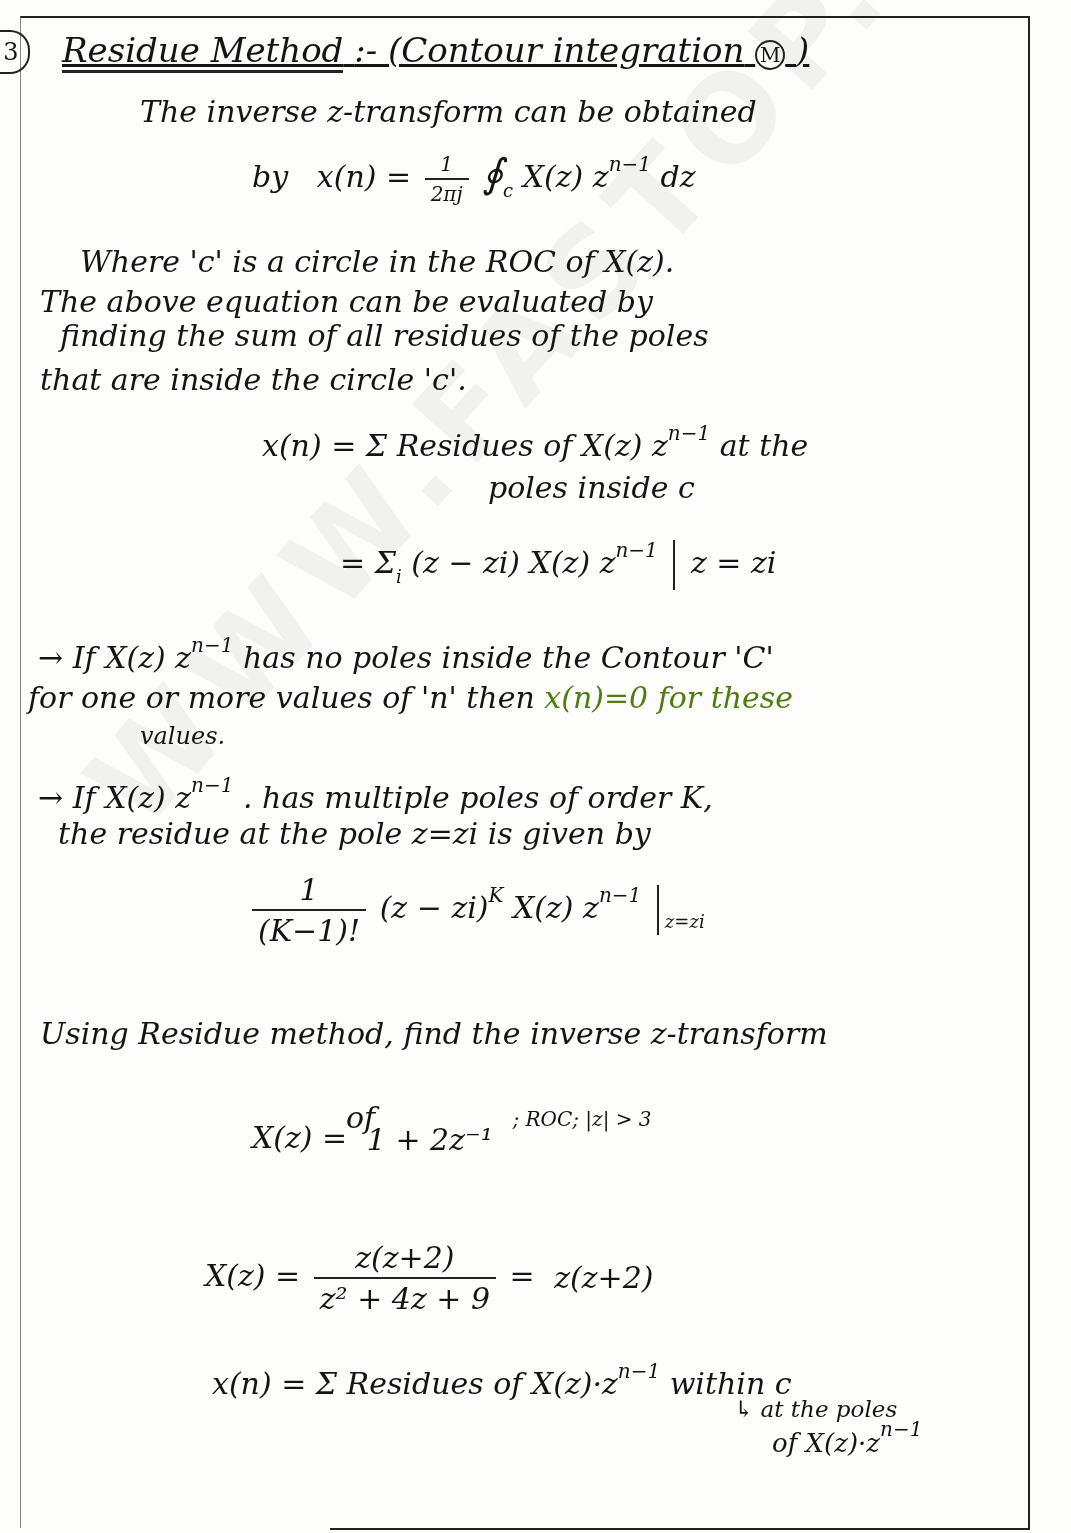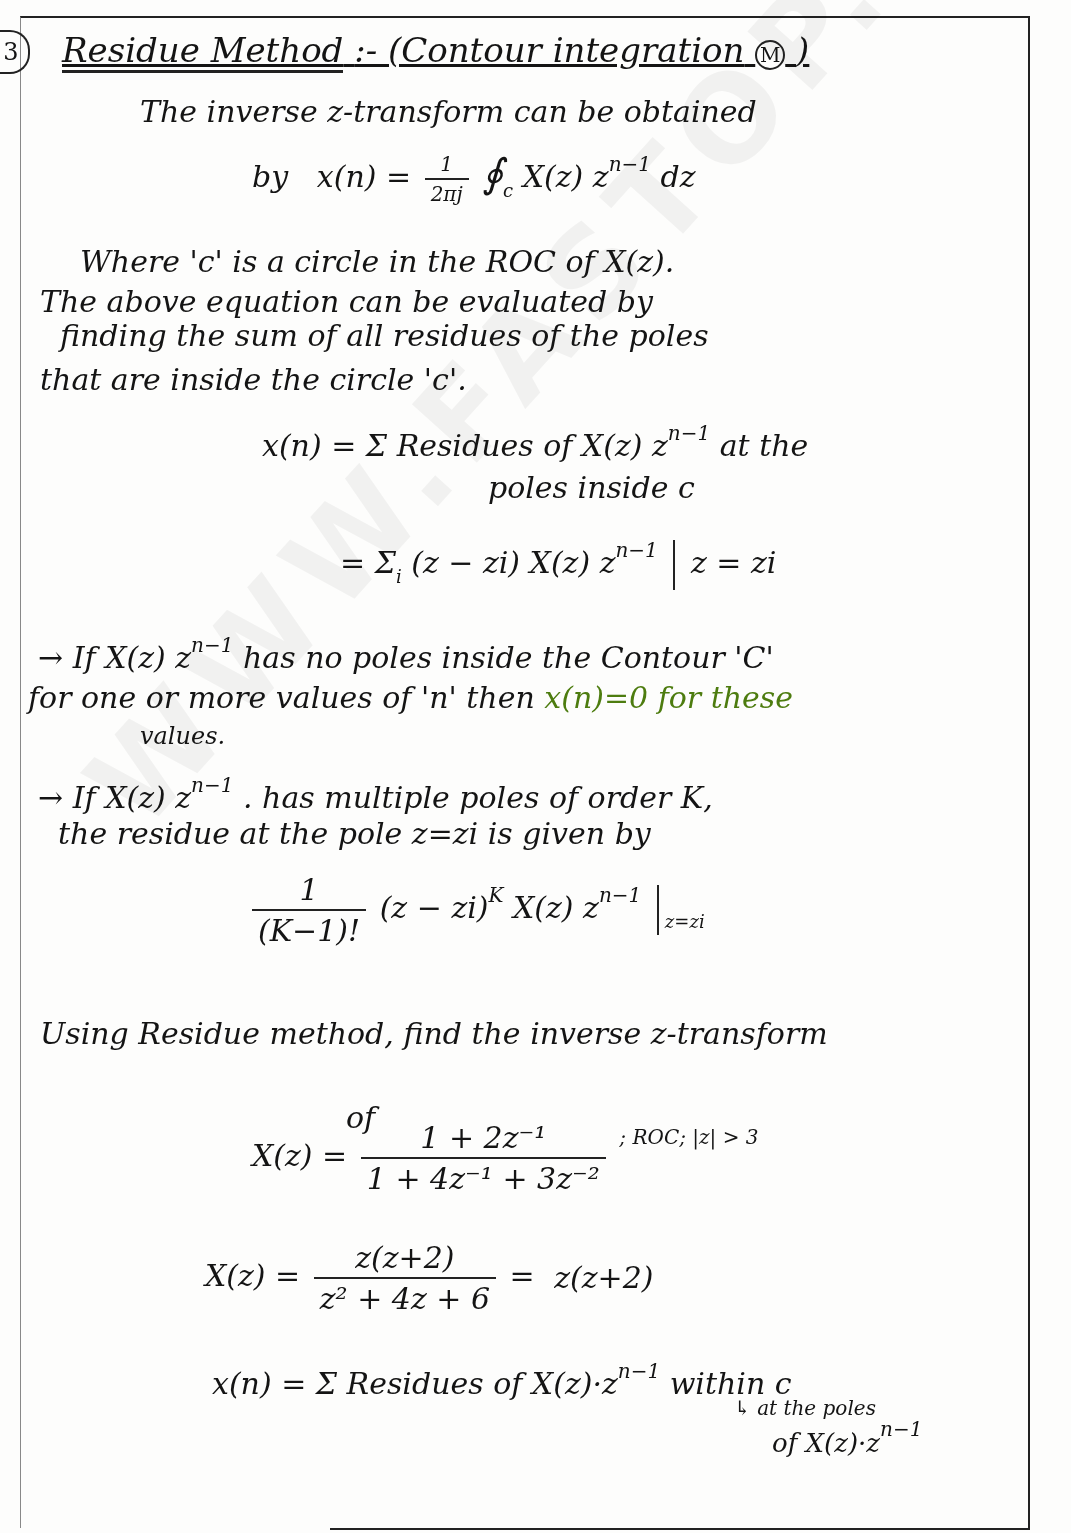--- a/index.html
+++ b/index.html
@@ -111,40 +111,39 @@
   <span class="bar"></span><span class="sub">z=zi</span>
 </div>
 
 <div class="t b" style="left:40px;top:1016px;">Using Residue method, find the inverse z-transform</div>
 <div class="t b" style="left:346px;top:1080px;margin-top:20px;">of</div>
 
 <div class="t m" style="left:252px;top:1120px;">
   <span>X(z) =</span>
   <span class="frac">
     <span class="num">1 + 2z⁻¹</span>
-    <span class="den">1 + 4z⁻¹ + 3z⁻²</span>
   </span>
   <span class="s" style="position:relative;top:-22px;">; ROC; |z| &gt; 3</span>
 </div>
 
 <div class="t m" style="left:205px;top:1240px;">
   <span>X(z) =</span>
   <span class="frac">
     <span class="num">z(z+2)</span>
-    <span class="den">z² + 4z + 6</span>
+    <span class="den">z² + 4z + 9</span>
   </span>
   <span>=</span>
   <span class="frac">
     <span class="num">z(z+2)</span>
   </span>
 </div>
 
 <div class="t m" style="left:212px;top:1366px;">
   <span>x(n) = Σ Residues of X(z)·z</span><span class="sup">n−1</span>
   <span>within c</span>
 </div>
-<div class="t b" style="left:734px;top:1396px;font-size:20px;">
+<div class="t b" style="left:734px;top:1396px;font-size:23px;">
   <span>↳</span>
   <span>at the poles</span>
 </div>
 <div class="t b" style="left:772px;top:1428px;font-size:26px;">
   <span>of X(z)·z</span><span class="sup">n−1</span>
 </div>
 
 </body></html>

